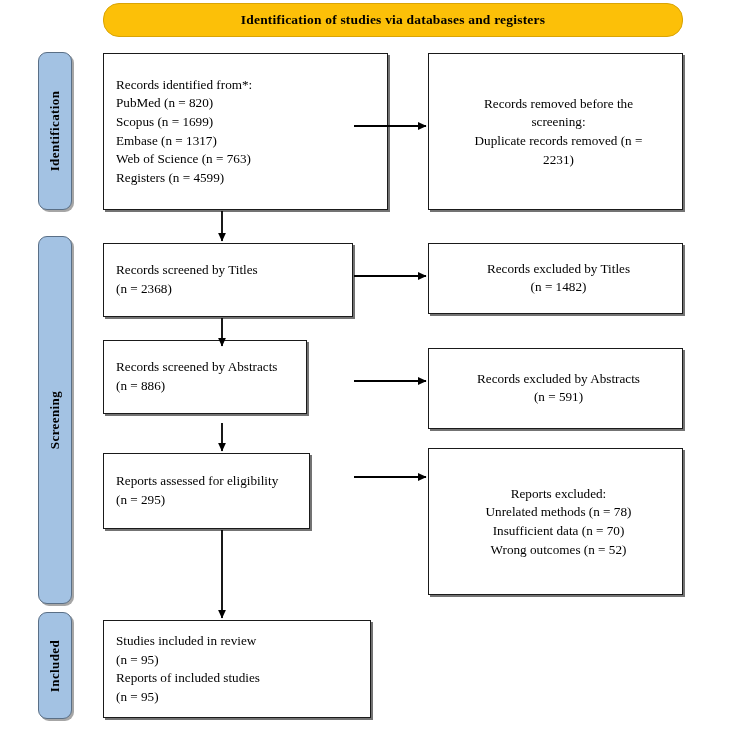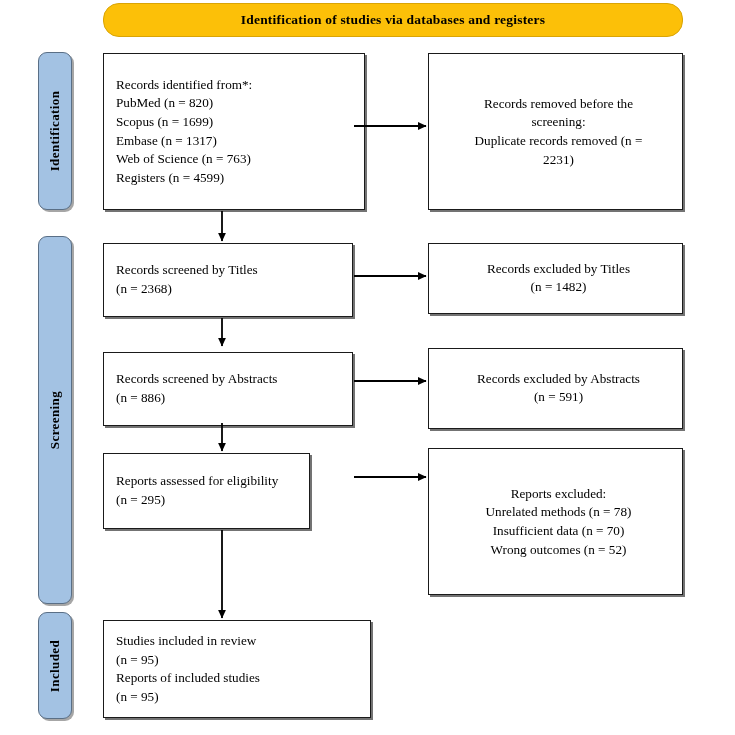--- a/index.html
+++ b/index.html
@@ -93,23 +93,23 @@
   .box-right .box-text {
     position: absolute;
     left: 14px;
     right: 8px;
     top: 50%;
     transform: translateY(-50%);
     text-align: center;
   }
 
   
-  #box-identified   { left: 103px; top: 53px;  width: 262px; height: 157px; }
+  #box-identified   { left: 103px; top: 53px;  width: 285px; height: 157px; }
   #box-screen-title { left: 103px; top: 243px; width: 250px; height: 74px;  }
-  #box-screen-abs   { left: 103px; top: 352px; width: 250px; height: 74px;  }
+  #box-screen-abs   { left: 103px; top: 340px; width: 204px; height: 74px;  }
   #box-eligibility  { left: 103px; top: 453px; width: 207px; height: 76px;  }
   #box-included     { left: 103px; top: 620px; width: 268px; height: 98px;  }
 
   
   #box-removed      { left: 428px; top: 53px;  width: 255px; height: 157px; }
   #box-excl-title   { left: 428px; top: 243px; width: 255px; height: 71px;  }
   #box-excl-abs     { left: 428px; top: 348px; width: 255px; height: 81px;  }
   #box-excl-reports { left: 428px; top: 448px; width: 255px; height: 147px; padding-left: 7px; }
 
   

